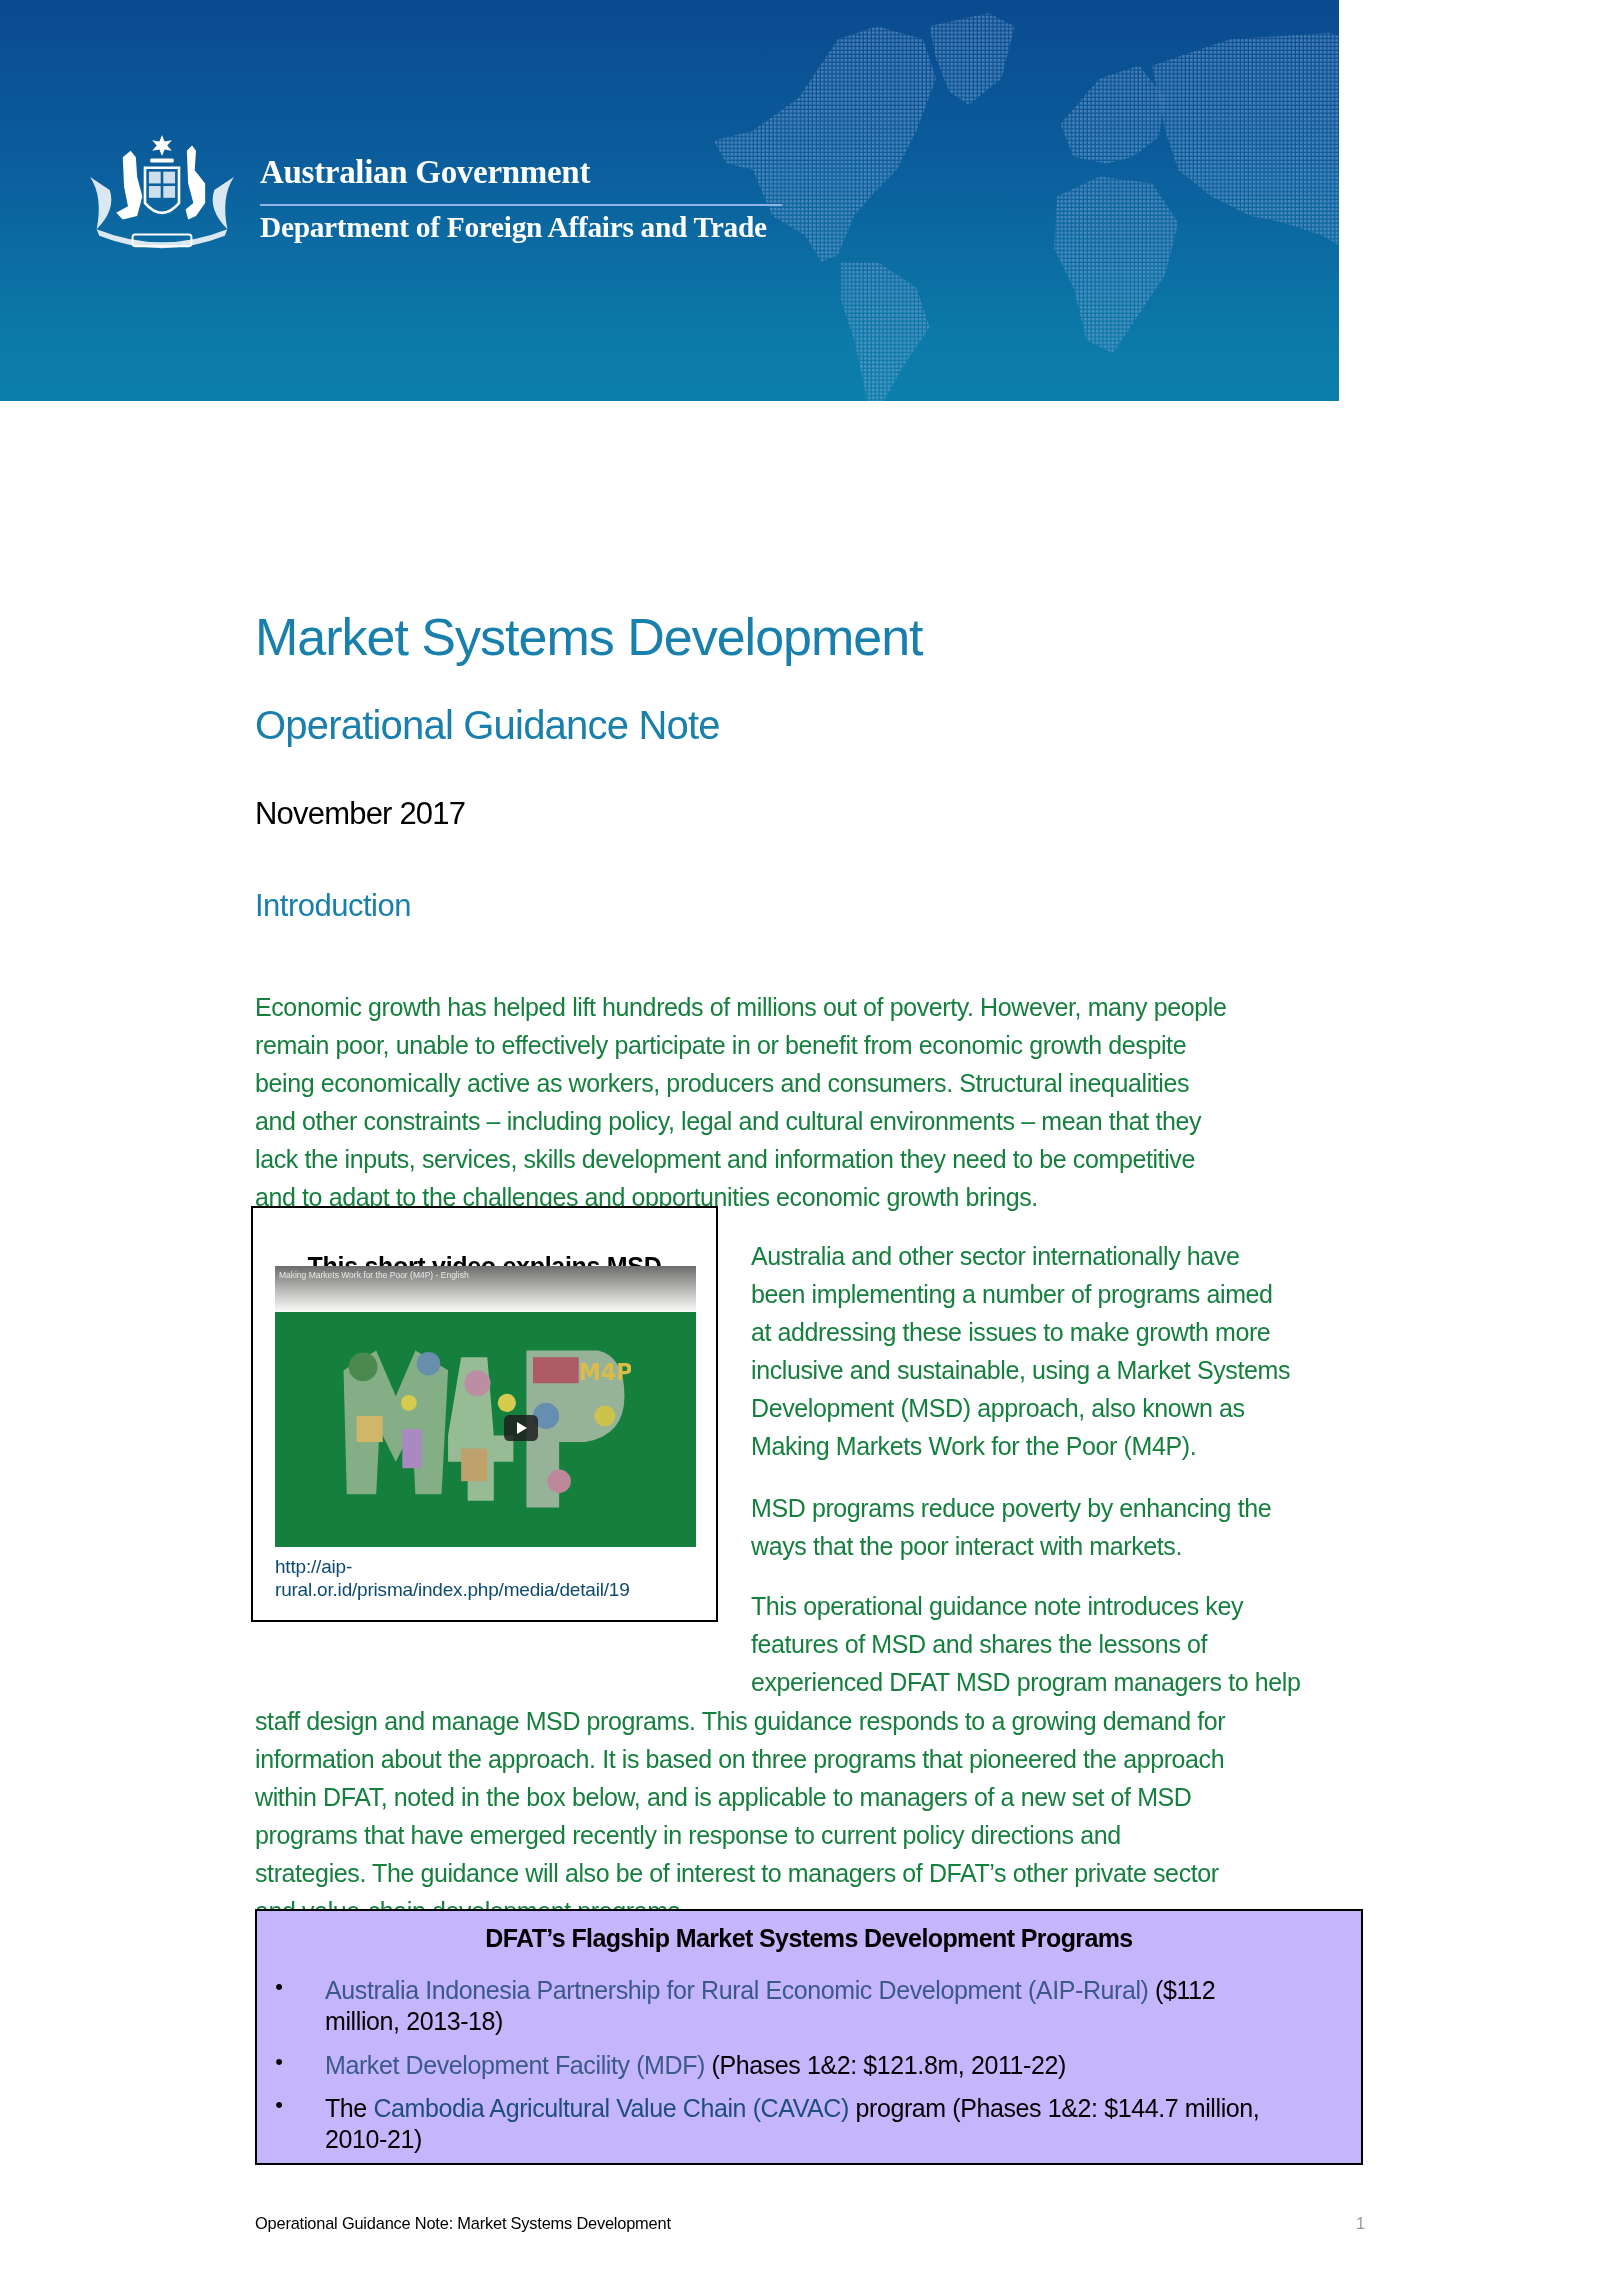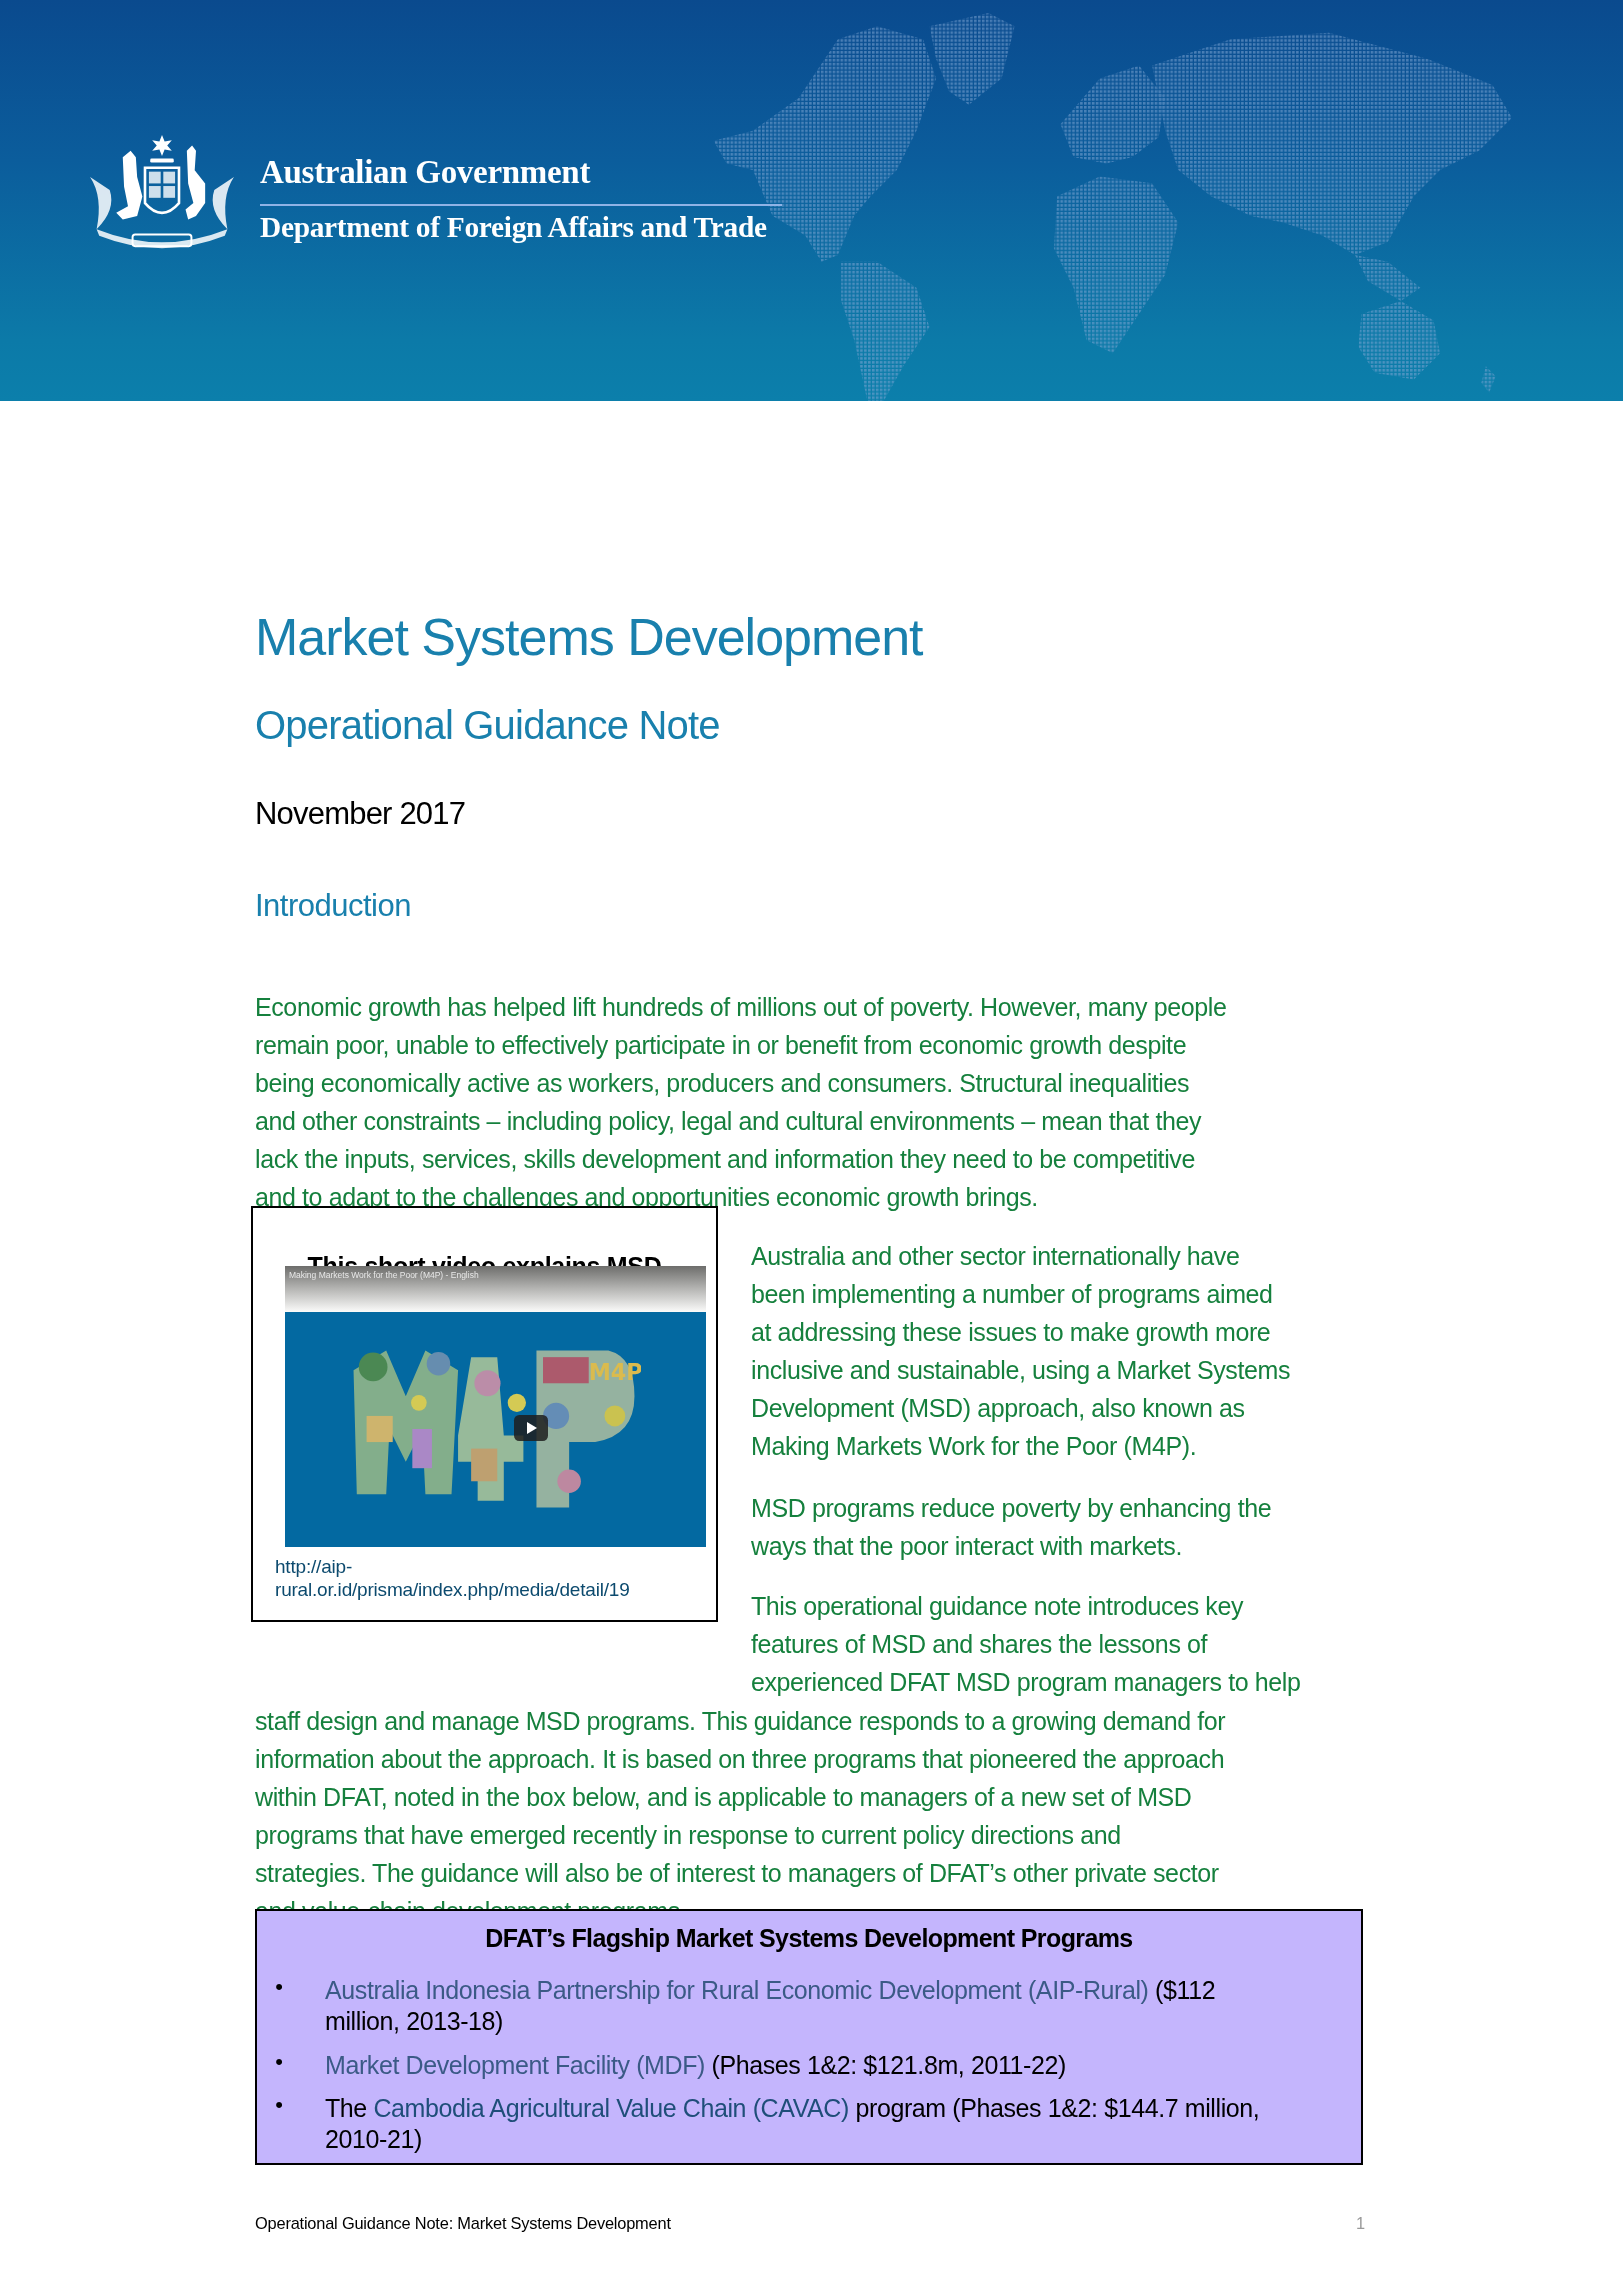--- a/index.html
+++ b/index.html
@@ -1,20 +1,20 @@
 <!DOCTYPE html>
 <html style="font-size:10.5px"><head>
 <meta charset="utf-8">
 <style>
   html, body { margin:0; padding:0; background:#ffffff; }
   body { width:1623px; height:2295px; position:relative; overflow:hidden;
          font-family:"Liberation Sans", "DejaVu Sans", sans-serif; color:#000; }
 
   
-  .banner { position:absolute; left:0; top:0; width:1623px; height:401px;
+  .banner { position:absolute; left:0; top:0; width:1339px; height:401px;
             background:linear-gradient(180deg,#0a4a8e 0%,#0b5d9c 40%,#0c7aa8 85%,#0c7fab 100%);
             overflow:hidden; }
   .worldmap { position:absolute; left:707px; top:0; width:917px; height:401px; opacity:.55; }
   .crest { position:absolute; left:77px; top:131px; width:170px; height:131px; }
   .gov-line1 { position:absolute; left:260px; top:154px; font-family:"Liberation Serif","DejaVu Serif",serif;
                font-weight:bold; font-size:33px; color:#ffffff; letter-spacing:-0.3px; white-space:nowrap; }
   .gov-rule { position:absolute; left:260px; top:204px; width:522px; height:2px; background:#8fb3e6; }
   .gov-line2 { position:absolute; left:260px; top:211px; font-family:"Liberation Serif","DejaVu Serif",serif;
                font-weight:bold; font-size:29.4px; color:#ffffff; letter-spacing:-0.3px; white-space:nowrap; }
 
@@ -25,21 +25,21 @@
   .h-intro { position:absolute; left:255px; top:888px; font-size:31px; color:#1980ad; letter-spacing:-0.5px; white-space:nowrap; }
 
   .para { position:absolute; font-size:25px; line-height:38px; color:#15803d; letter-spacing:-0.4px;margin-top:36px; }
   .para .ln { display:block; white-space:nowrap; }
 
   
   .videobox { position:absolute; left:251px; top:1206px; width:467px; height:416px;
               border:2.6px solid #000; box-sizing:border-box; background:#fff; }
   .vb-title { position:absolute; left:0; right:0; top:11.8px; text-align:center; font-size:25px; font-weight:bold;
               letter-spacing:-0.3px; color:#000;margin-top:32px; }
-  .vb-thumb { position:absolute; left:32px; top:58px; width:421px; height:281px; background:#0369a1; overflow:hidden; }
+  .vb-thumb { position:absolute; left:22px; top:58px; width:421px; height:281px; background:#15803d; overflow:hidden; }
   .vb-thumb-top { position:absolute; left:0; top:0; width:100%; height:46px;
                   background:linear-gradient(180deg,#6d6d6b 0%,#bdbdbb 55%,#fbfbfa 100%); }
   .vb-thumb-caption { position:absolute; left:3.9px; top:3.9px; font-size:8.5px; color:#e8e8e8; white-space:nowrap; }
   .vb-art { position:absolute; left:62px; top:65px; width:294px; height:196px; }
   .vb-play { position:absolute; left:229px; top:149px; width:34px; height:26px; border-radius:5.2px;
              background:rgba(30,30,30,.85); display:flex; align-items:center; justify-content:center; cursor:pointer; }
   .vb-play .tri { width:0; height:0; border-left:10.5px solid #fff; border-top:6.5px solid transparent; border-bottom:6.5px solid transparent; margin-left:2.6px; }
   .vb-link { position:absolute; left:22px; top:347px; font-size:19px; line-height:23px; color:#0c4a6e;
              letter-spacing:-0.2px; text-decoration:none; cursor:pointer; }
   .vb-link span { display:block; white-space:nowrap; }

